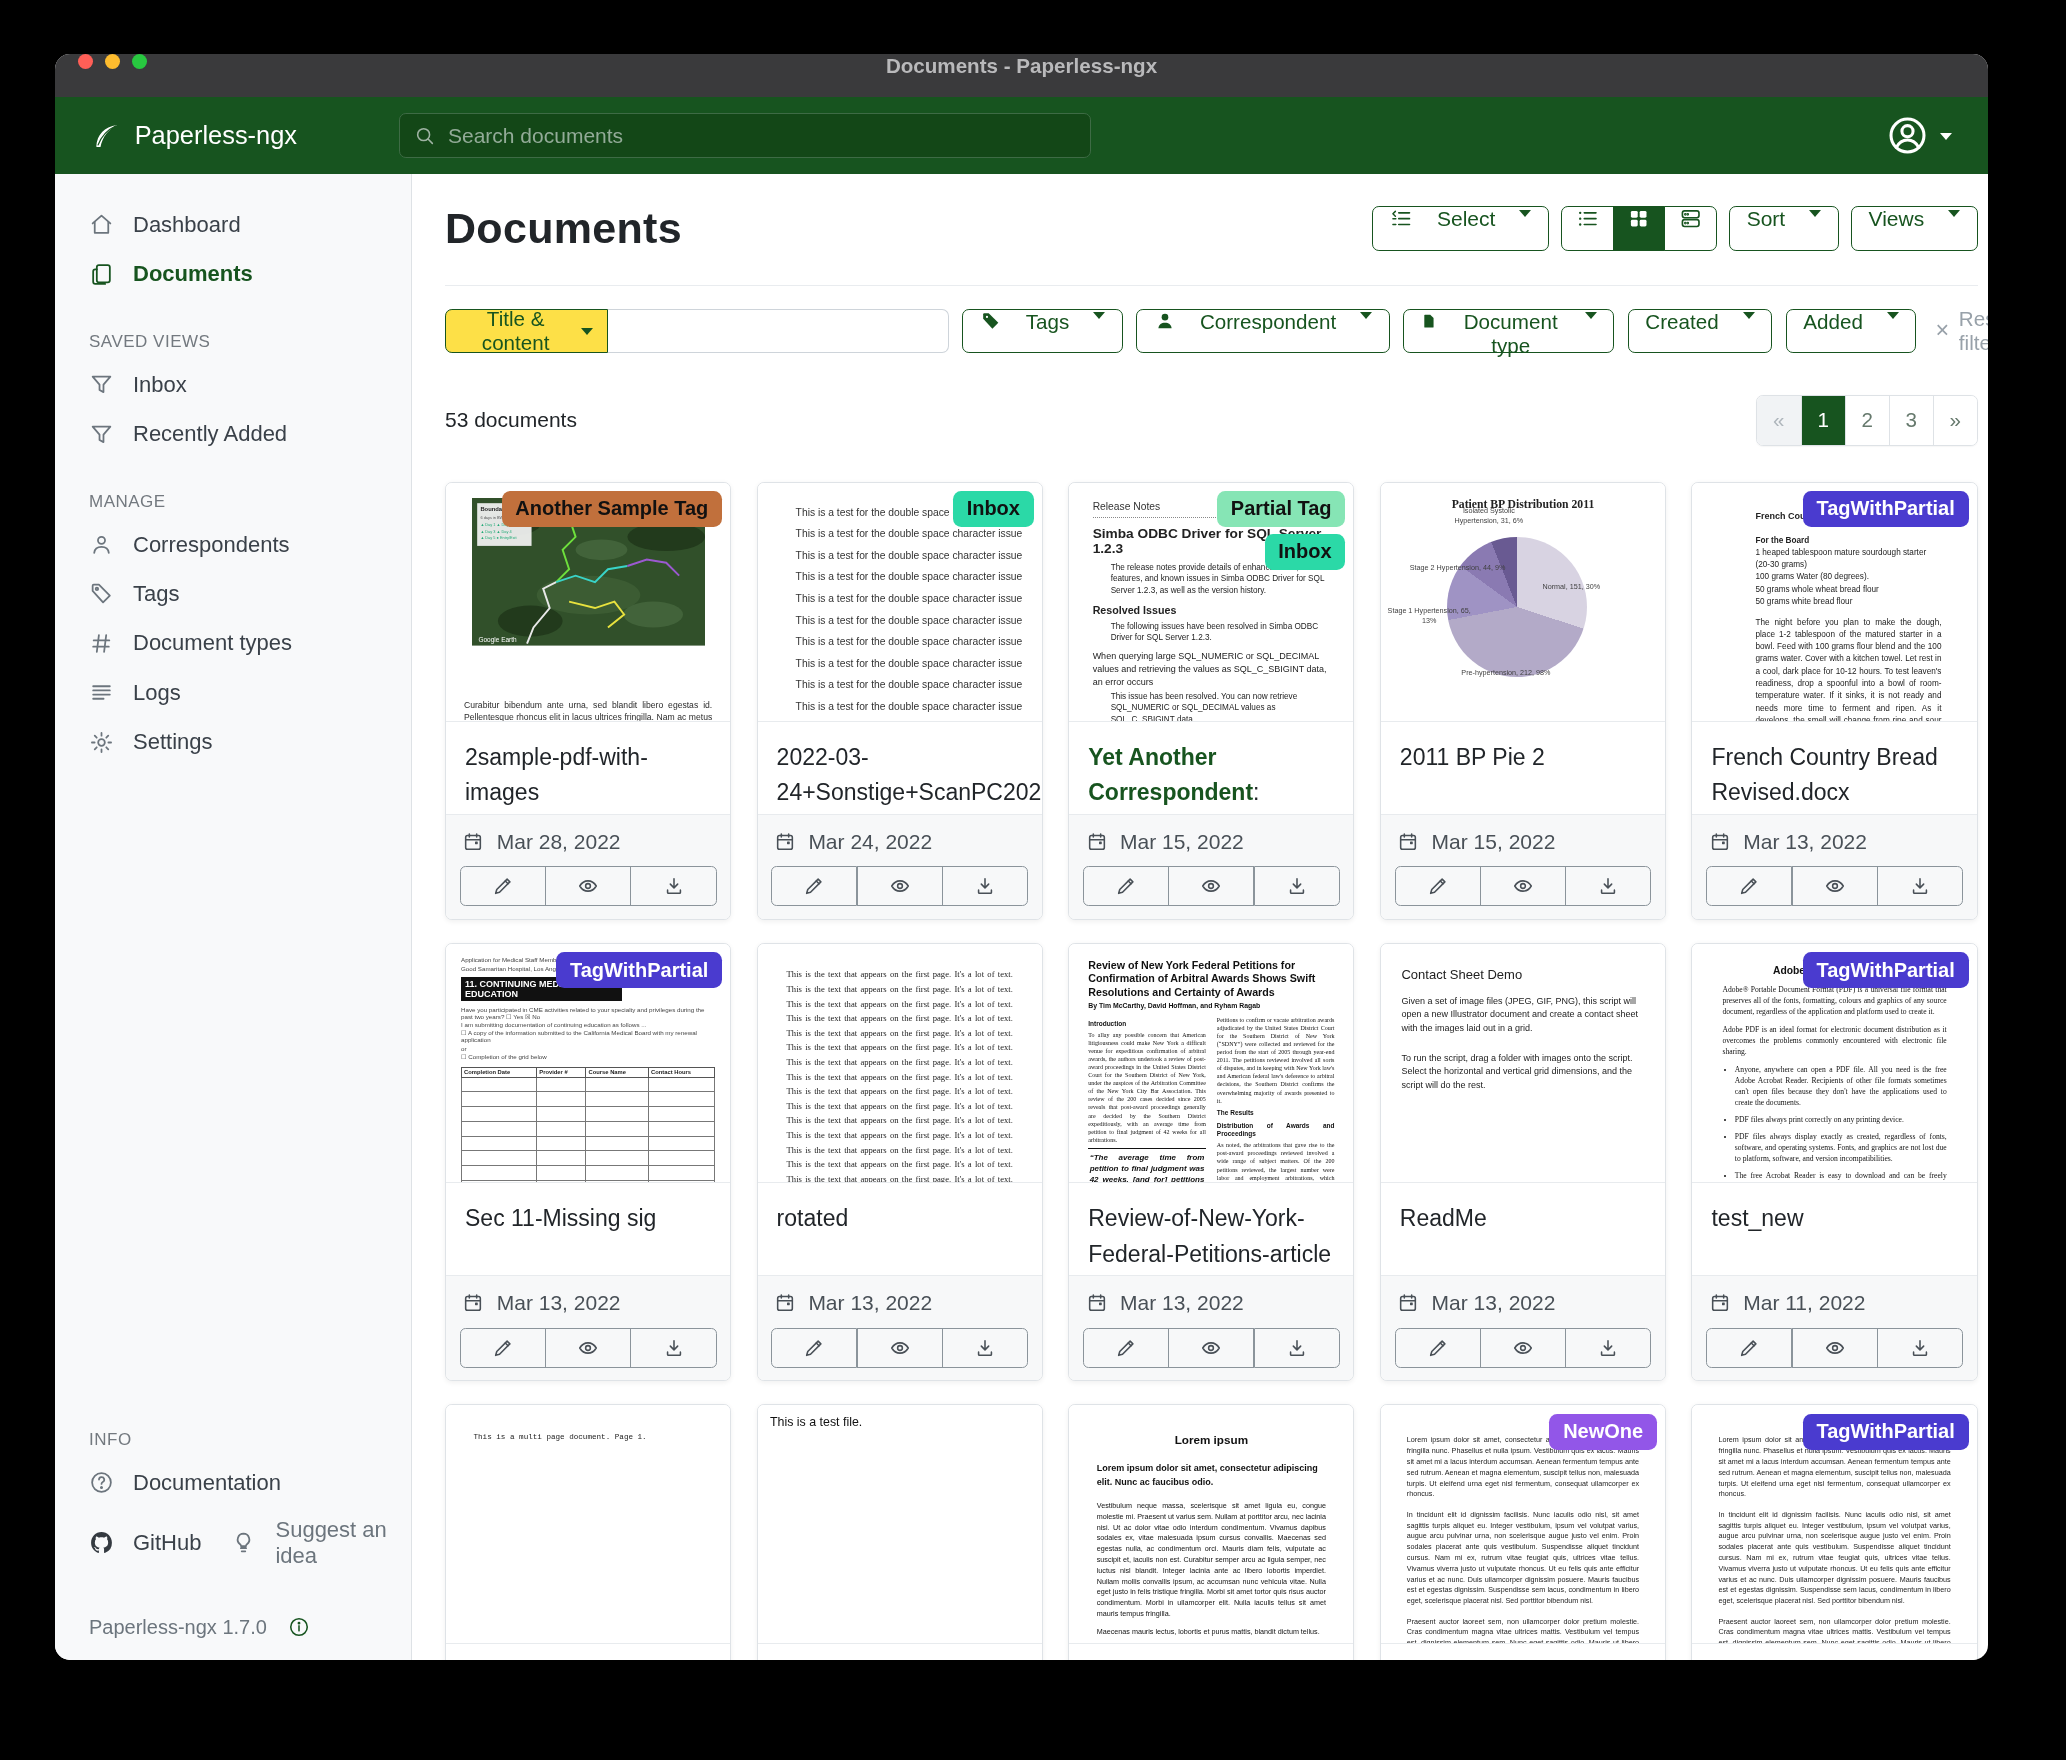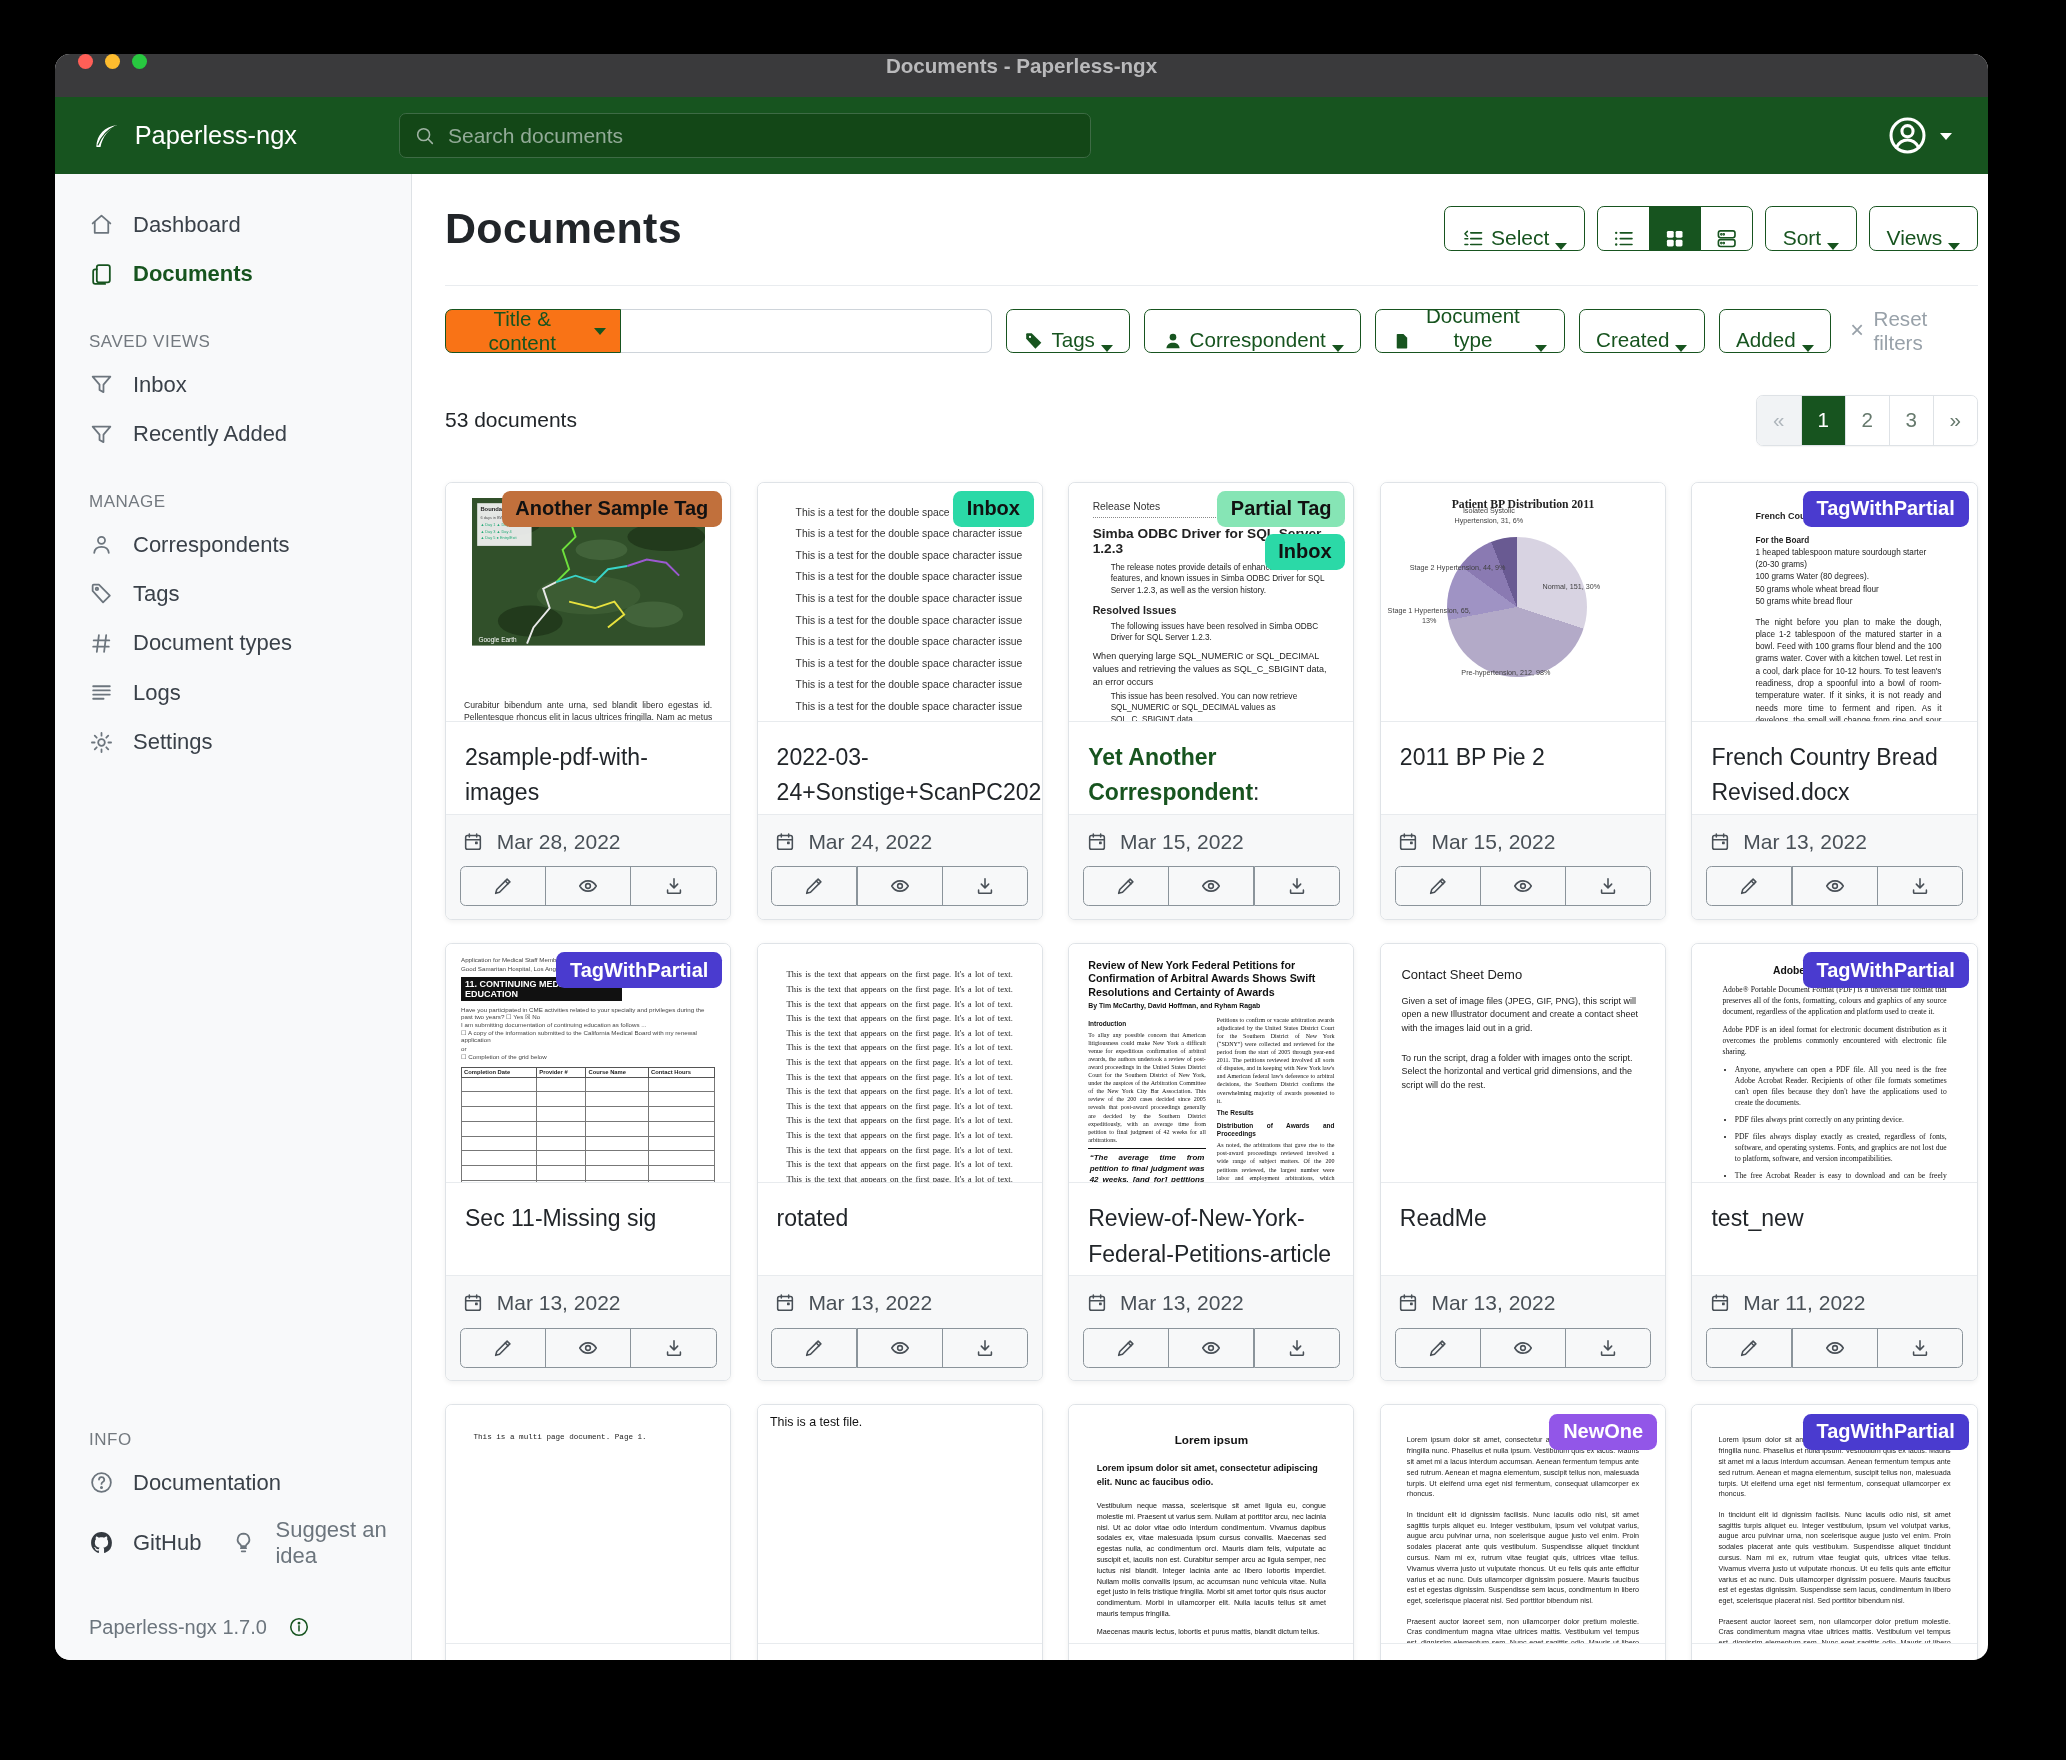--- a/index.html
+++ b/index.html
@@ -38,32 +38,32 @@
   .inforow{display:flex;align-items:center;gap:30px;}
   .inforow .nav-item{padding:9.6px 0;}
   .muted-item{color:#6c757d;}
   .version{display:flex;gap:21px;color:#6c757d;font-size:20px;margin-top:38px;}
   .version .ic{width:22px;height:22px;color:#17541f;}
   .main{flex:1;padding:0 10.3px 0 33px;overflow:hidden;box-sizing:border-box;}
   
   .page-head{display:flex;align-items:center;justify-content:space-between;padding:30px 0 32px;border-bottom:0.7px solid #e9ecef;}
   h1{font-size:43px;font-weight:600;color:#212529;margin:0;letter-spacing:0.3px;}
   .head-actions{display:flex;gap:12.4px;align-items:center;}
-  .gbtn{display:flex;align-items:flex-end;gap:6px;height:45px;padding:0 16.5px;border:1.4px solid #17541f;border-radius:6.9px;
+  .gbtn{display:flex;align-items:flex-start;gap:24px;height:45px;padding:0 16.5px;border:1.4px solid #17541f;border-radius:6.9px;
         background:#fff;color:#17541f;font-size:21px;cursor:pointer;font-family:inherit;}
   .gbtn .ic{width:23.4px;height:23.4px;}
   .view-toggle{display:flex;}
   .view-toggle .gbtn{border-radius:0;margin-left:-1.4px;padding:0 13.7px;}
   .view-toggle .gbtn:first-child{border-radius:6.9px 0 0 6.9px;margin-left:0;}
   .view-toggle .gbtn:last-child{border-radius:0 6.9px 6.9px 0;}
   .view-toggle .gbtn.active{background:#17541f;color:#fff;}
   
   .filter-row{display:flex;align-items:center;gap:13.7px;margin-top:20.6px;}
   .field-group{display:flex;align-items:stretch;}
-  .field-btn{height:44px;border:1.4px solid #17541f;background:#f97316;color:#17541f;font-size:20.6px;padding:0 13.7px;
+  .field-btn{height:44px;border:1.4px solid #17541f;background:#fde047;color:#17541f;font-size:20.6px;padding:0 13.7px;
              border-radius:6.9px 0 0 6.9px;display:flex;align-items:center;gap:9.6px;cursor:pointer;font-family:inherit;}
   .field-input{width:385px;height:44px;box-sizing:border-box;border:0.7px solid #ced4da;border-left:none;
                border-radius:0 6.9px 6.9px 0;font-size:20.6px;padding:0 13.7px;color:#212529;outline:none;}
   .fbtn{height:44px;font-size:20.6px;}
   .fbtn .ic{width:22px;height:22px;}
   .reset{display:flex;align-items:center;gap:9.6px;color:#98a1a9;font-size:20.6px;margin-left:5.5px;cursor:pointer;}
   .reset .x{font-size:23.4px;line-height:1;}
   
   .count-row{display:flex;justify-content:space-between;align-items:center;margin-top:40px;}
   .count{font-size:21px;color:#212529;}

